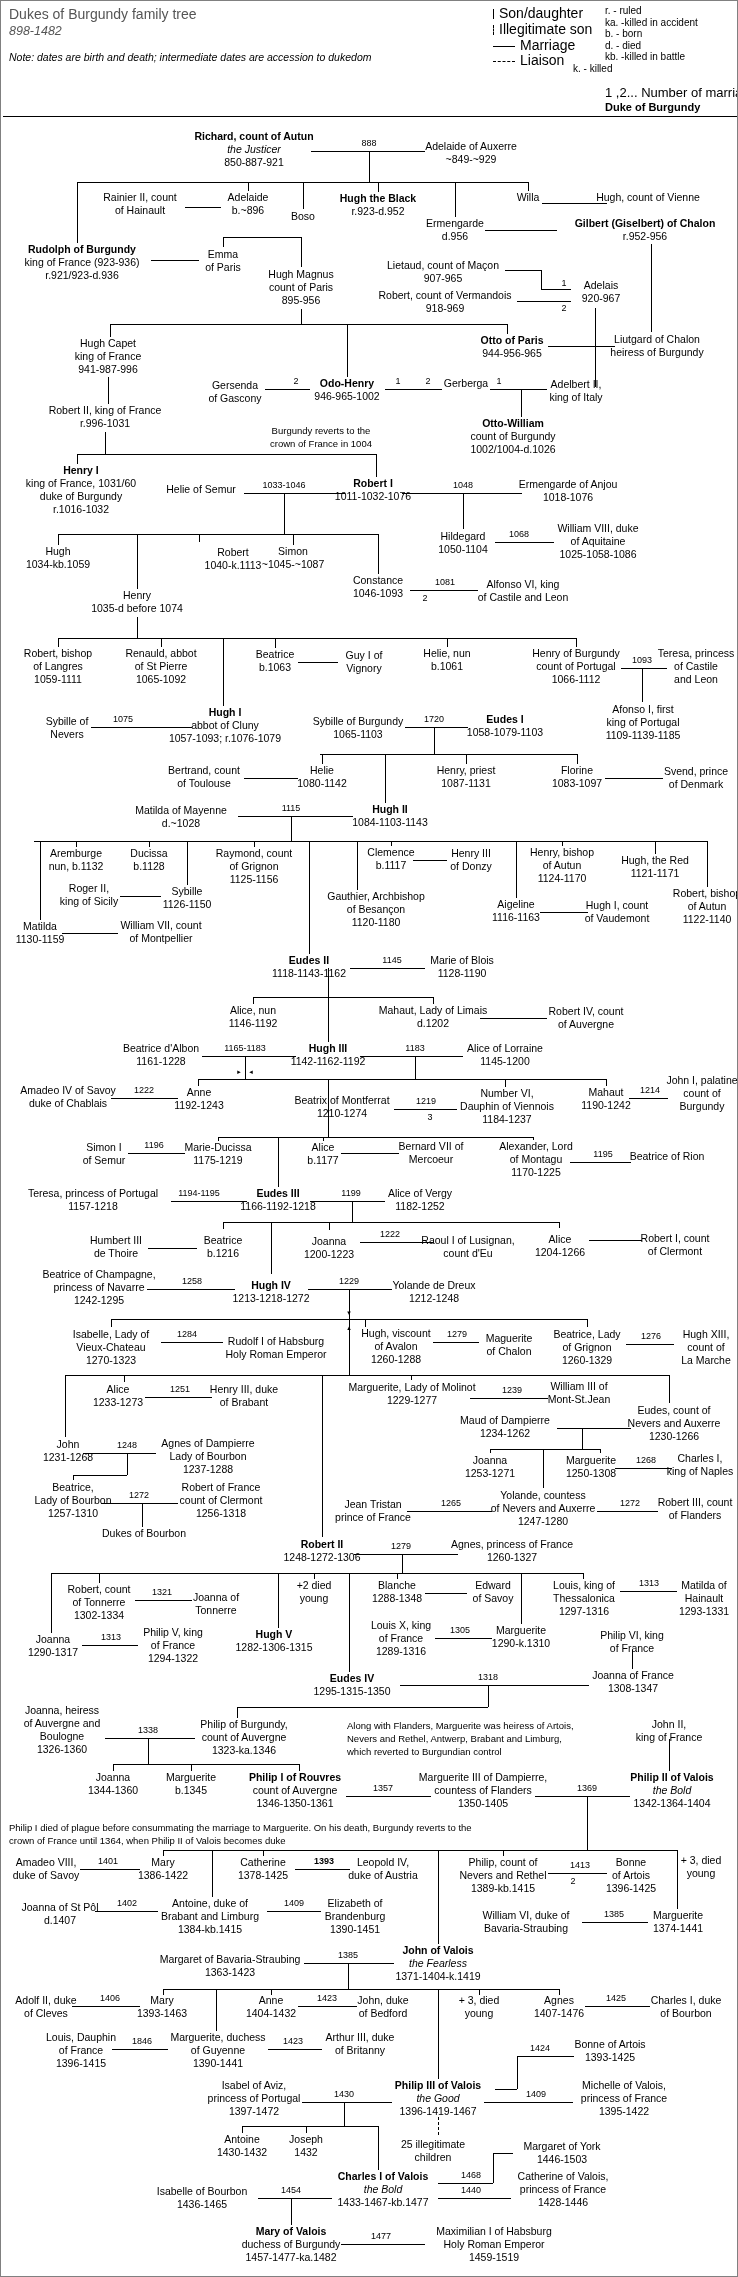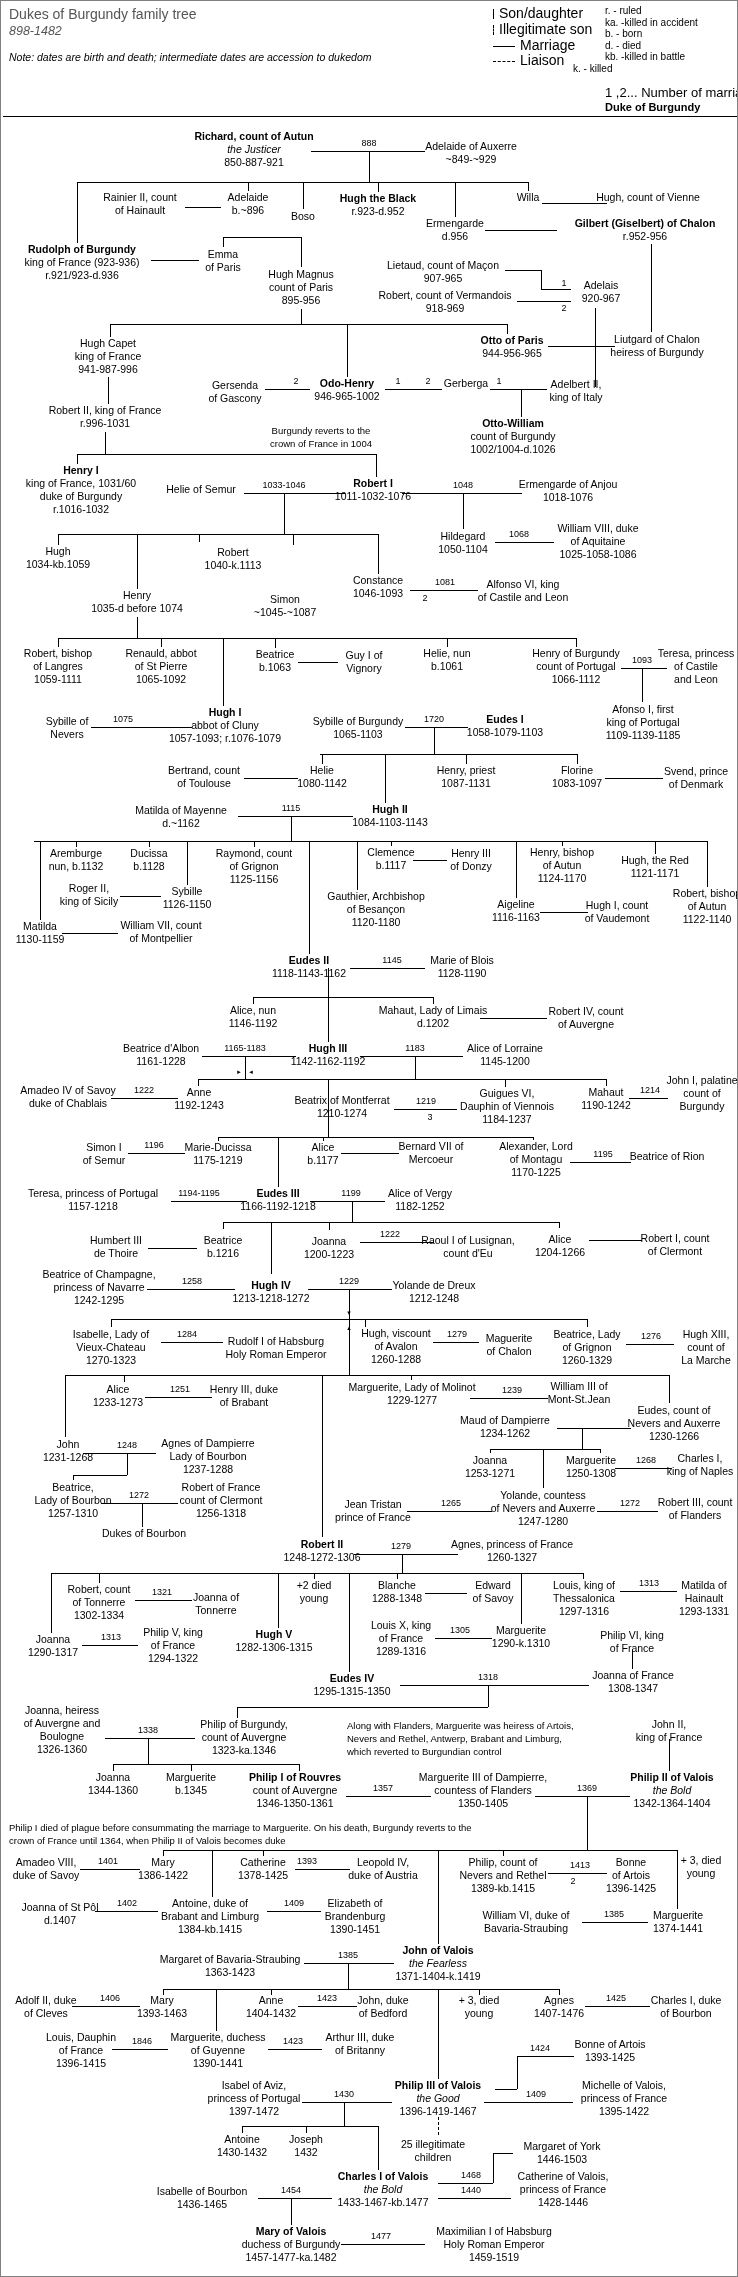--- a/index.html
+++ b/index.html
@@ -411,21 +411,21 @@
       <div>1018-1076</div>
     </div>
     <div class="node" style="left: 57px; top: 544px;">
       <div>Hugh</div>
       <div>1034-kb.1059</div>
     </div>
     <div class="node" style="left: 198px; top: 545px; margin-left: 34px;">
       <div>Robert</div>
       <div>1040-k.1113</div>
     </div>
-    <div class="node" style="left: 284px; top: 544px; margin-top: 48px;">
+    <div class="node" style="left: 292px; top: 544px;">
       <div>Simon</div>
       <div>~1045-~1087</div>
     </div>
     <div class="node" style="left: 462px; top: 529px;">
       <div>Hildegard</div>
       <div>1050-1104</div>
     </div>
     <div class="node" style="left: 597px; top: 521px;">
       <div>William VIII, duke</div>
       <div>of Aquitaine</div>
@@ -512,21 +512,21 @@
     <div class="node" style="left: 576px; top: 763px;">
       <div>Florine</div>
       <div>1083-1097</div>
     </div>
     <div class="node" style="left: 695px; top: 764px;">
       <div>Svend, prince</div>
       <div>of Denmark</div>
     </div>
     <div class="node" style="left: 180px; top: 803px;">
       <div>Matilda of Mayenne</div>
-      <div>d.~1162</div>
+      <div>d.~1028</div>
     </div>
     <div class="node" style="left: 389px; top: 802px;">
       <div class="b">Hugh II</div>
       <div>1084-1103-1143</div>
     </div>
     <div class="node" style="left: 75px; top: 846px;">
       <div>Aremburge</div>
       <div>nun, b.1132</div>
     </div>
     <div class="node" style="left: 148px; top: 846px;">
@@ -627,21 +627,21 @@
     </div>
     <div class="node" style="left: 198px; top: 1085px;">
       <div>Anne</div>
       <div>1192-1243</div>
     </div>
     <div class="node" style="left: 341px; top: 1093px;">
       <div>Beatrix of Montferrat</div>
       <div>1210-1274</div>
     </div>
     <div class="node" style="left: 506px; top: 1086px;">
-      <div>Guigues VI,</div>
+      <div>Number VI,</div>
       <div>Dauphin of Viennois</div>
       <div>1184-1237</div>
     </div>
     <div class="node" style="left: 605px; top: 1085px;">
       <div>Mahaut</div>
       <div>1190-1242</div>
     </div>
     <div class="node" style="left: 701px; top: 1073px;">
       <div>John I, palatine</div>
       <div>count of</div>
@@ -1149,21 +1149,21 @@
     <div class="ml" style="left: 400px; top: 1540px;">1279</div>
     <div class="ml" style="left: 161px; top: 1586px;">1321</div>
     <div class="ml" style="left: 648px; top: 1577px;">1313</div>
     <div class="ml" style="left: 110px; top: 1631px;">1313</div>
     <div class="ml" style="left: 459px; top: 1624px;">1305</div>
     <div class="ml" style="left: 487px; top: 1671px;">1318</div>
     <div class="ml" style="left: 147px; top: 1724px;">1338</div>
     <div class="ml" style="left: 382px; top: 1782px;">1357</div>
     <div class="ml" style="left: 586px; top: 1782px;">1369</div>
     <div class="ml" style="left: 107px; top: 1855px;">1401</div>
-    <div class="ml" style="left: 306px; top: 1855px;">1393</div>
+    <div class="ml" style="left: 323px; top: 1855px; font-weight: bold;">1393</div>
     <div class="ml" style="left: 579px; top: 1859px;">1413</div>
     <div class="ml" style="left: 572px; top: 1875px;">2</div>
     <div class="ml" style="left: 126px; top: 1897px;">1402</div>
     <div class="ml" style="left: 293px; top: 1897px;">1409</div>
     <div class="ml" style="left: 613px; top: 1908px;">1385</div>
     <div class="ml" style="left: 347px; top: 1949px;">1385</div>
     <div class="ml" style="left: 109px; top: 1992px;">1406</div>
     <div class="ml" style="left: 326px; top: 1992px;">1423</div>
     <div class="ml" style="left: 615px; top: 1992px;">1425</div>
     <div class="ml" style="left: 141px; top: 2035px;">1846</div>

